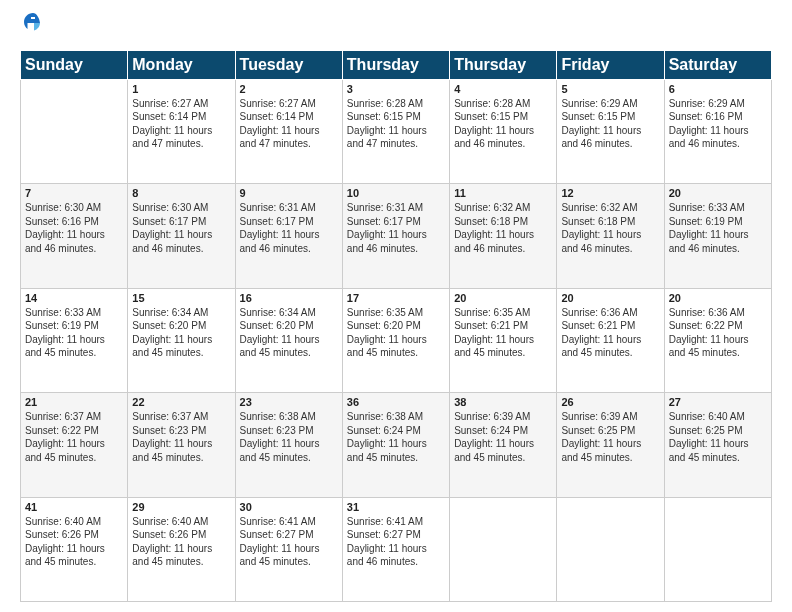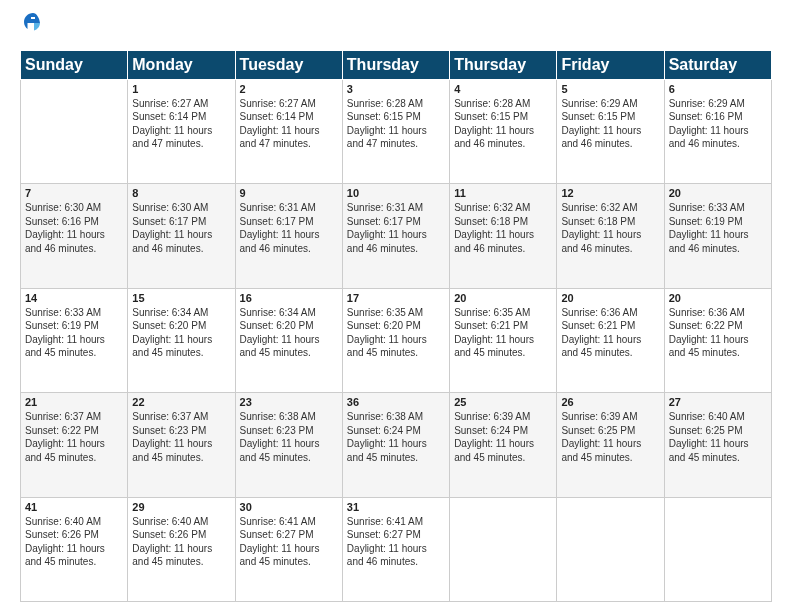--- a/index.html
+++ b/index.html
@@ -307,21 +307,21 @@
 and 45 minutes.</div>
           </td>
           <td>
             <span class="day-number">36</span>
             <div class="day-info" style="white-space: pre-line;">Sunrise: 6:38 AM
 Sunset: 6:24 PM
 Daylight: 11 hours
 and 45 minutes.</div>
           </td>
           <td>
-            <span class="day-number">25</span>
+            <span class="day-number">38</span>
             <div class="day-info" style="white-space: pre-line;">Sunrise: 6:39 AM
 Sunset: 6:24 PM
 Daylight: 11 hours
 and 45 minutes.</div>
           </td>
           <td>
             <span class="day-number">26</span>
             <div class="day-info" style="white-space: pre-line;">Sunrise: 6:39 AM
 Sunset: 6:25 PM
 Daylight: 11 hours

